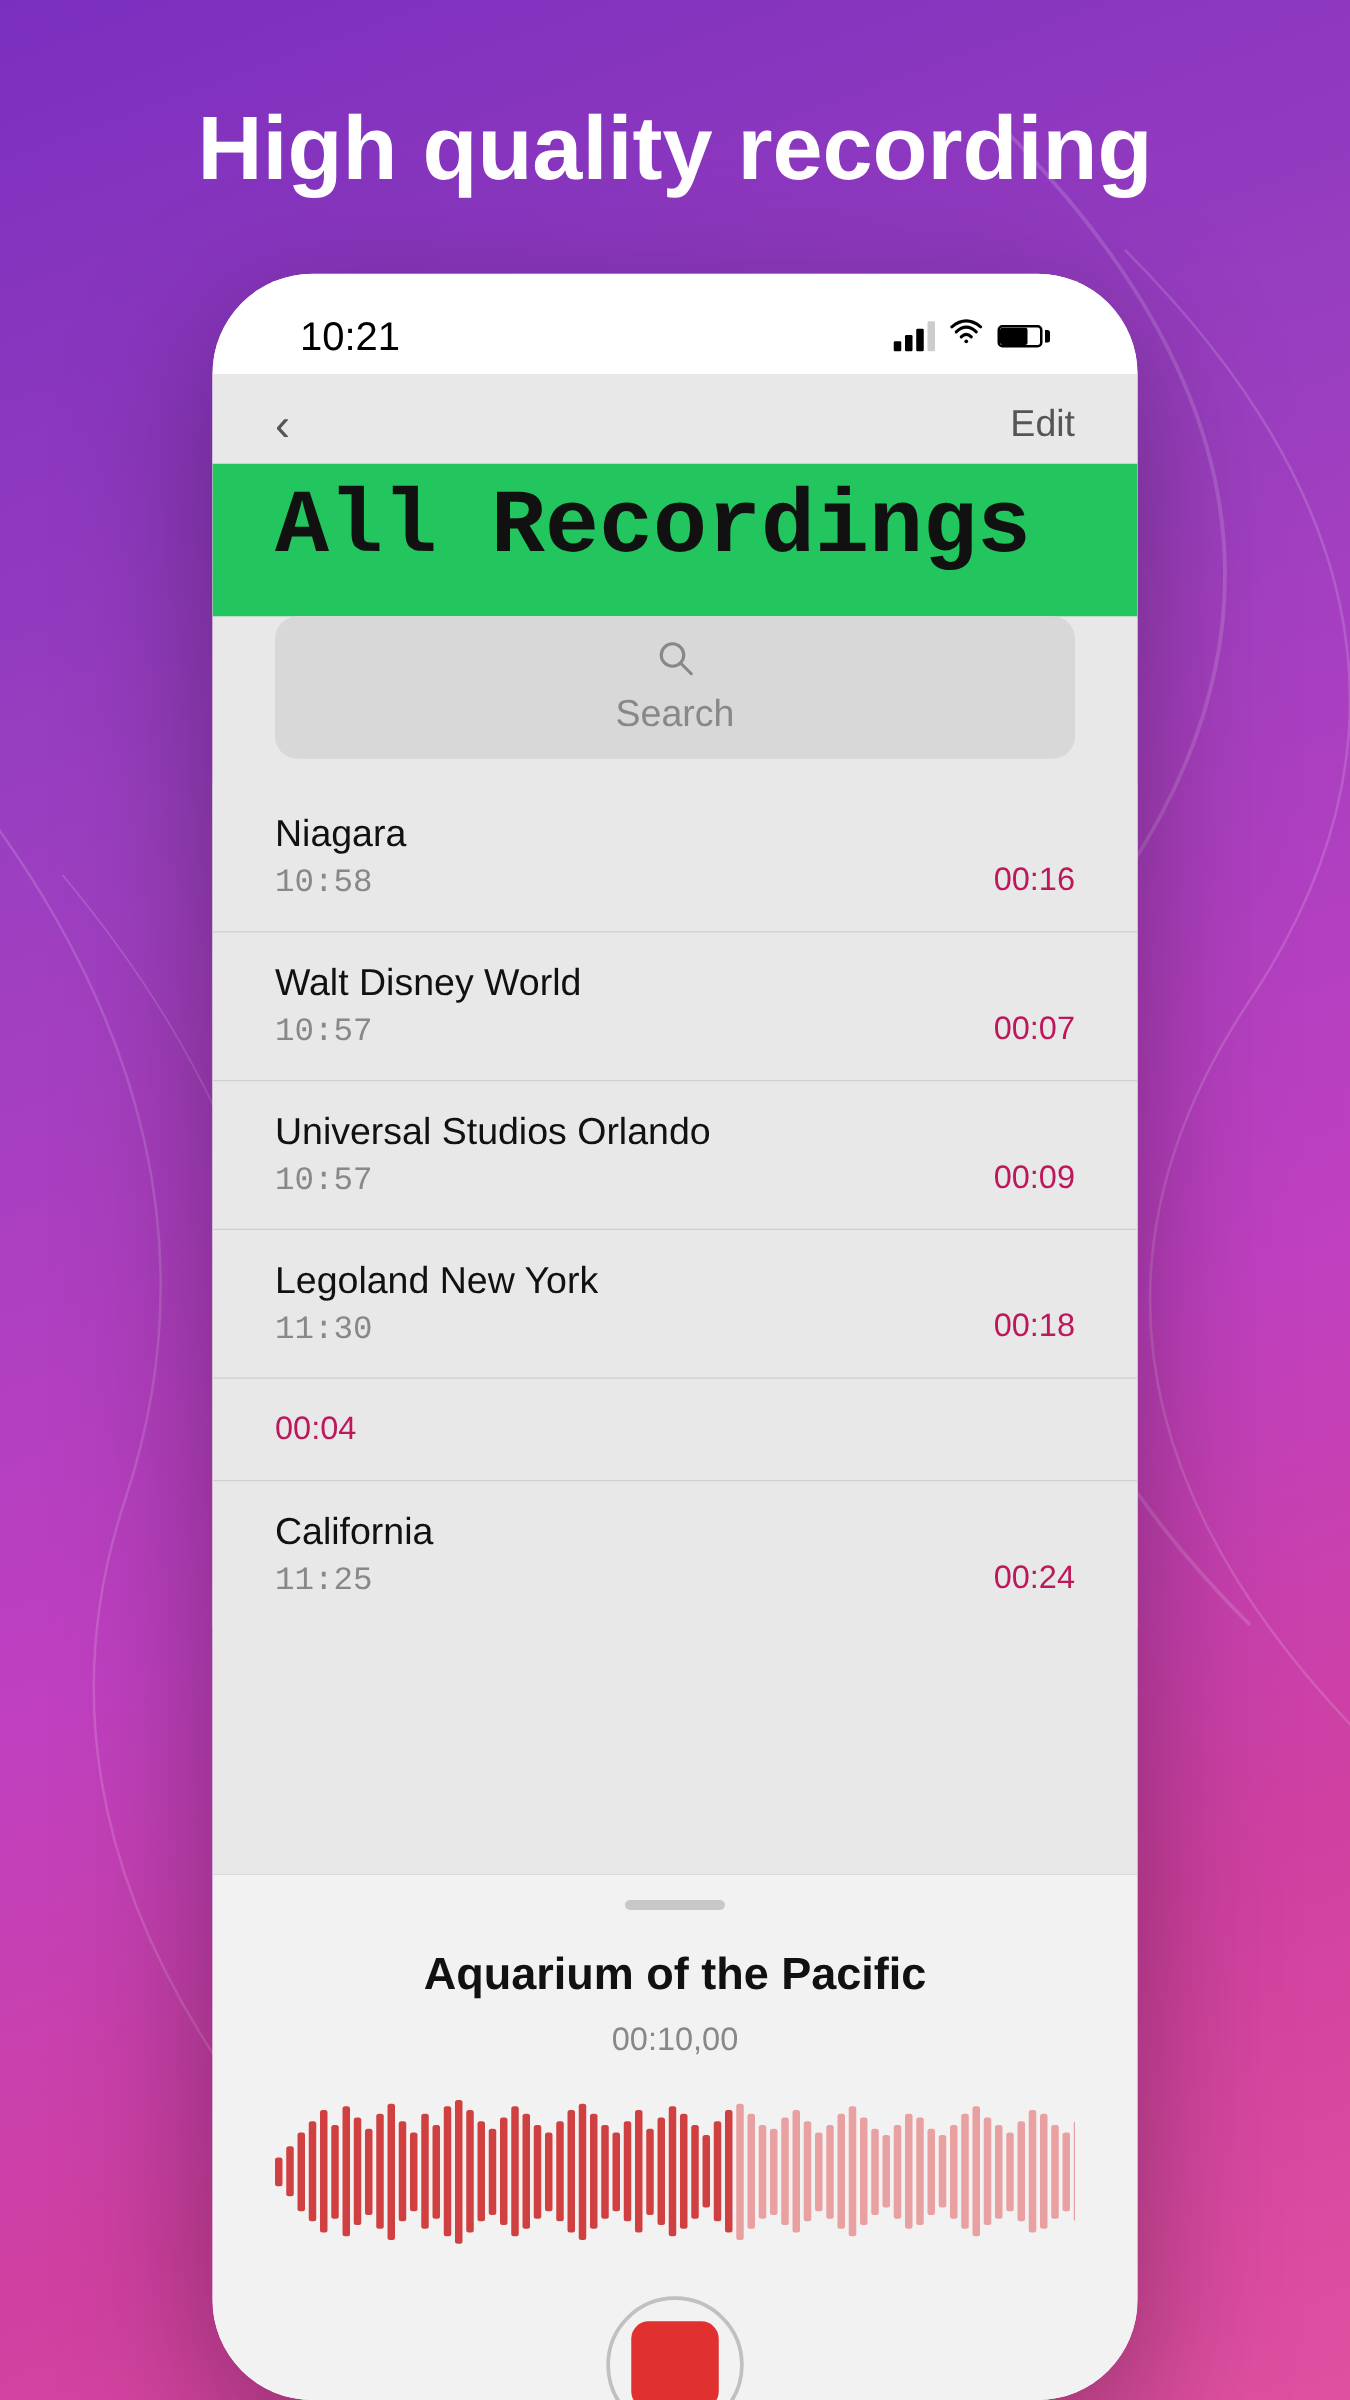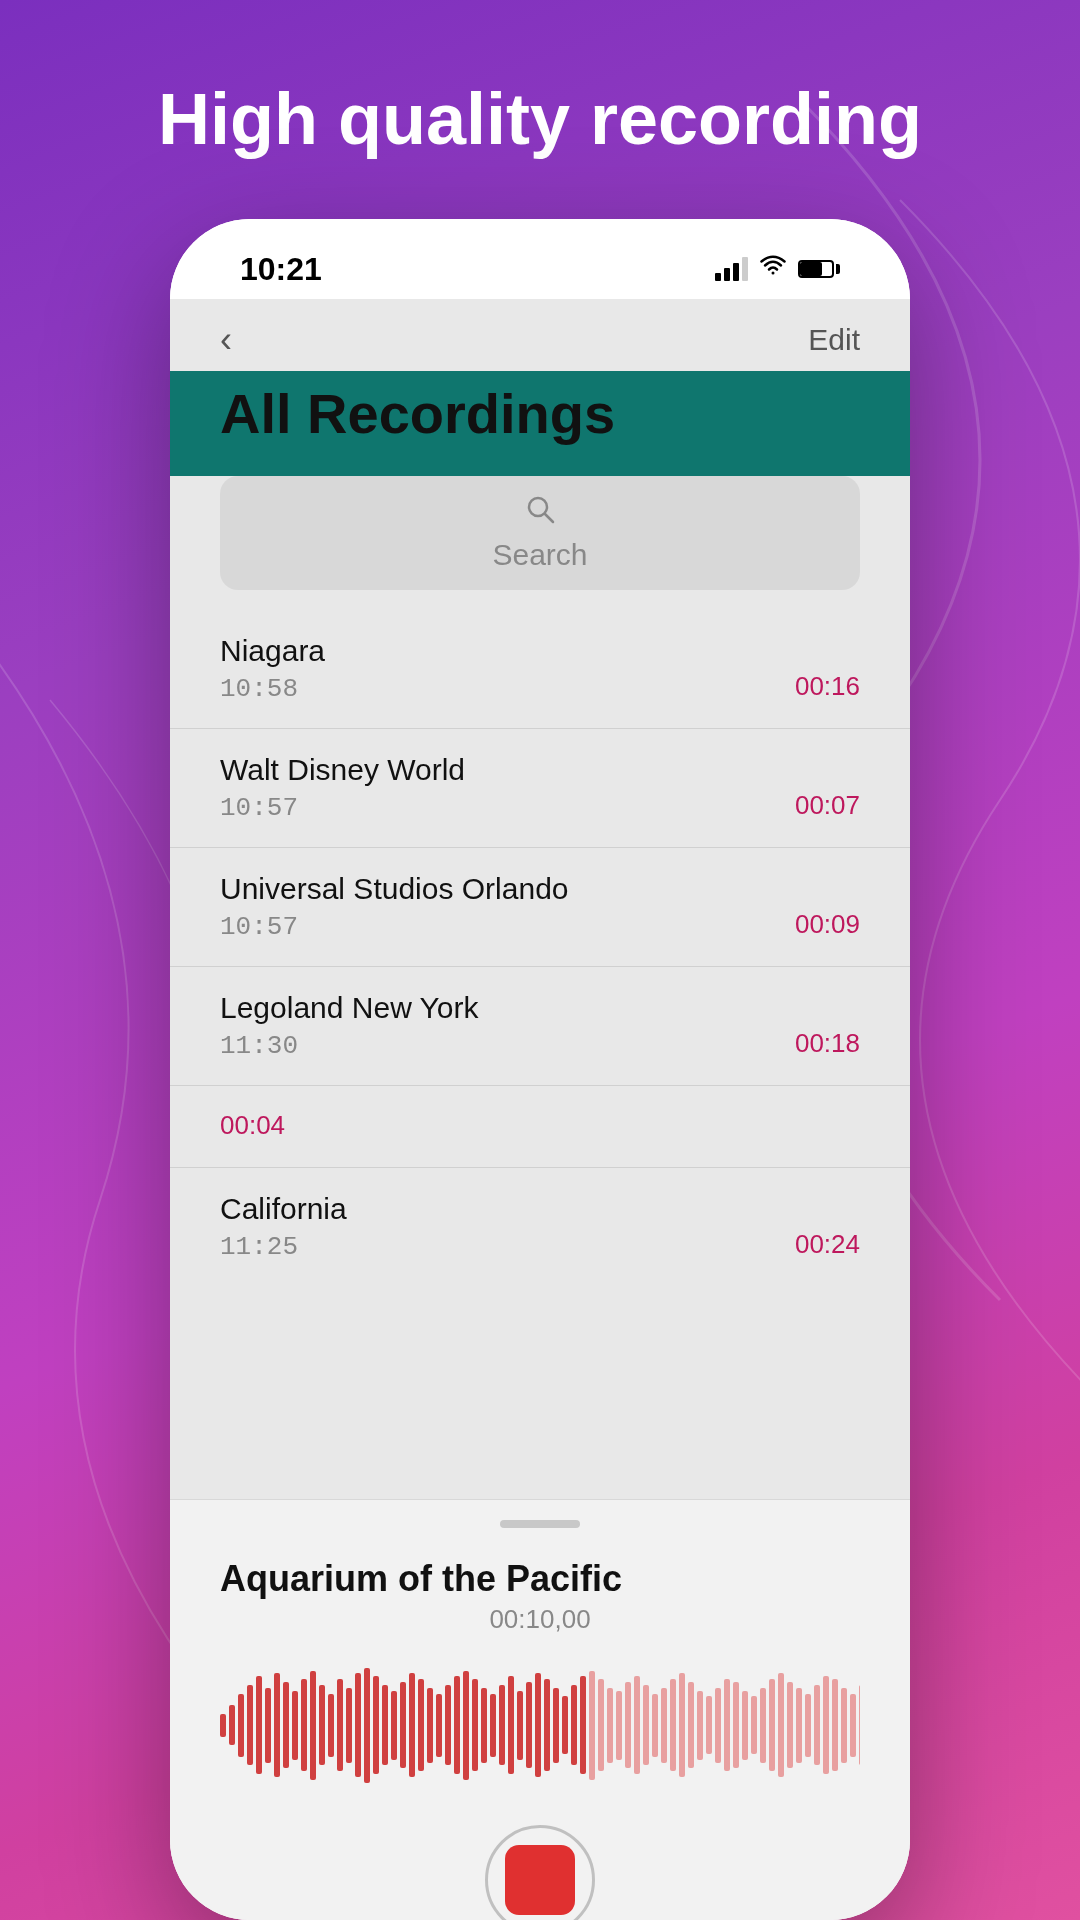--- a/index.html
+++ b/index.html
@@ -60,21 +60,21 @@
     .status-bar {
       display: flex;
       justify-content: space-between;
       align-items: center;
       height: 60px;
       padding: 0 10px;
     }
 
     .status-time {
       font-size: 32px;
-      font-weight: 700;
+      font-weight: 400;
       color: #000;
     }
 
     .status-icons {
       display: flex;
       align-items: center;
       gap: 12px;
     }
 
     .signal-bars {
@@ -145,25 +145,26 @@
       color: #555;
       cursor: pointer;
     }
 
     .nav-edit {
       font-size: 30px;
       color: #555;
     }
 
     .screen-title {
-      font-size: 56px;
+      font-size: 72px;
       font-weight: 800;
       color: #111;
       padding: 10px 50px 30px;
-      background: #0f766e;
+      background: #22c55e;
+      font-family: Liberation Mono, monospace;
     }
 
     .search-bar {
       margin: 0 50px 20px;
       background: #D8D8D8;
       border-radius: 18px;
       display: flex;
       align-items: center;
       padding: 18px 24px;
       gap: 14px;
@@ -232,21 +233,22 @@
       height: 8px;
       background: #C8C8C8;
       border-radius: 4px;
       margin: 0 auto 30px;
     }
 
     .player-title {
       font-size: 36px;
       font-weight: 700;
       color: #111;
-      margin-bottom: 4px;
+      text-align: center;
+      margin-bottom: 16px;
     }
 
     .player-timestamp {
       font-size: 26px;
       color: #888;
       text-align: center;
       margin-bottom: 30px;
     }
 
     

